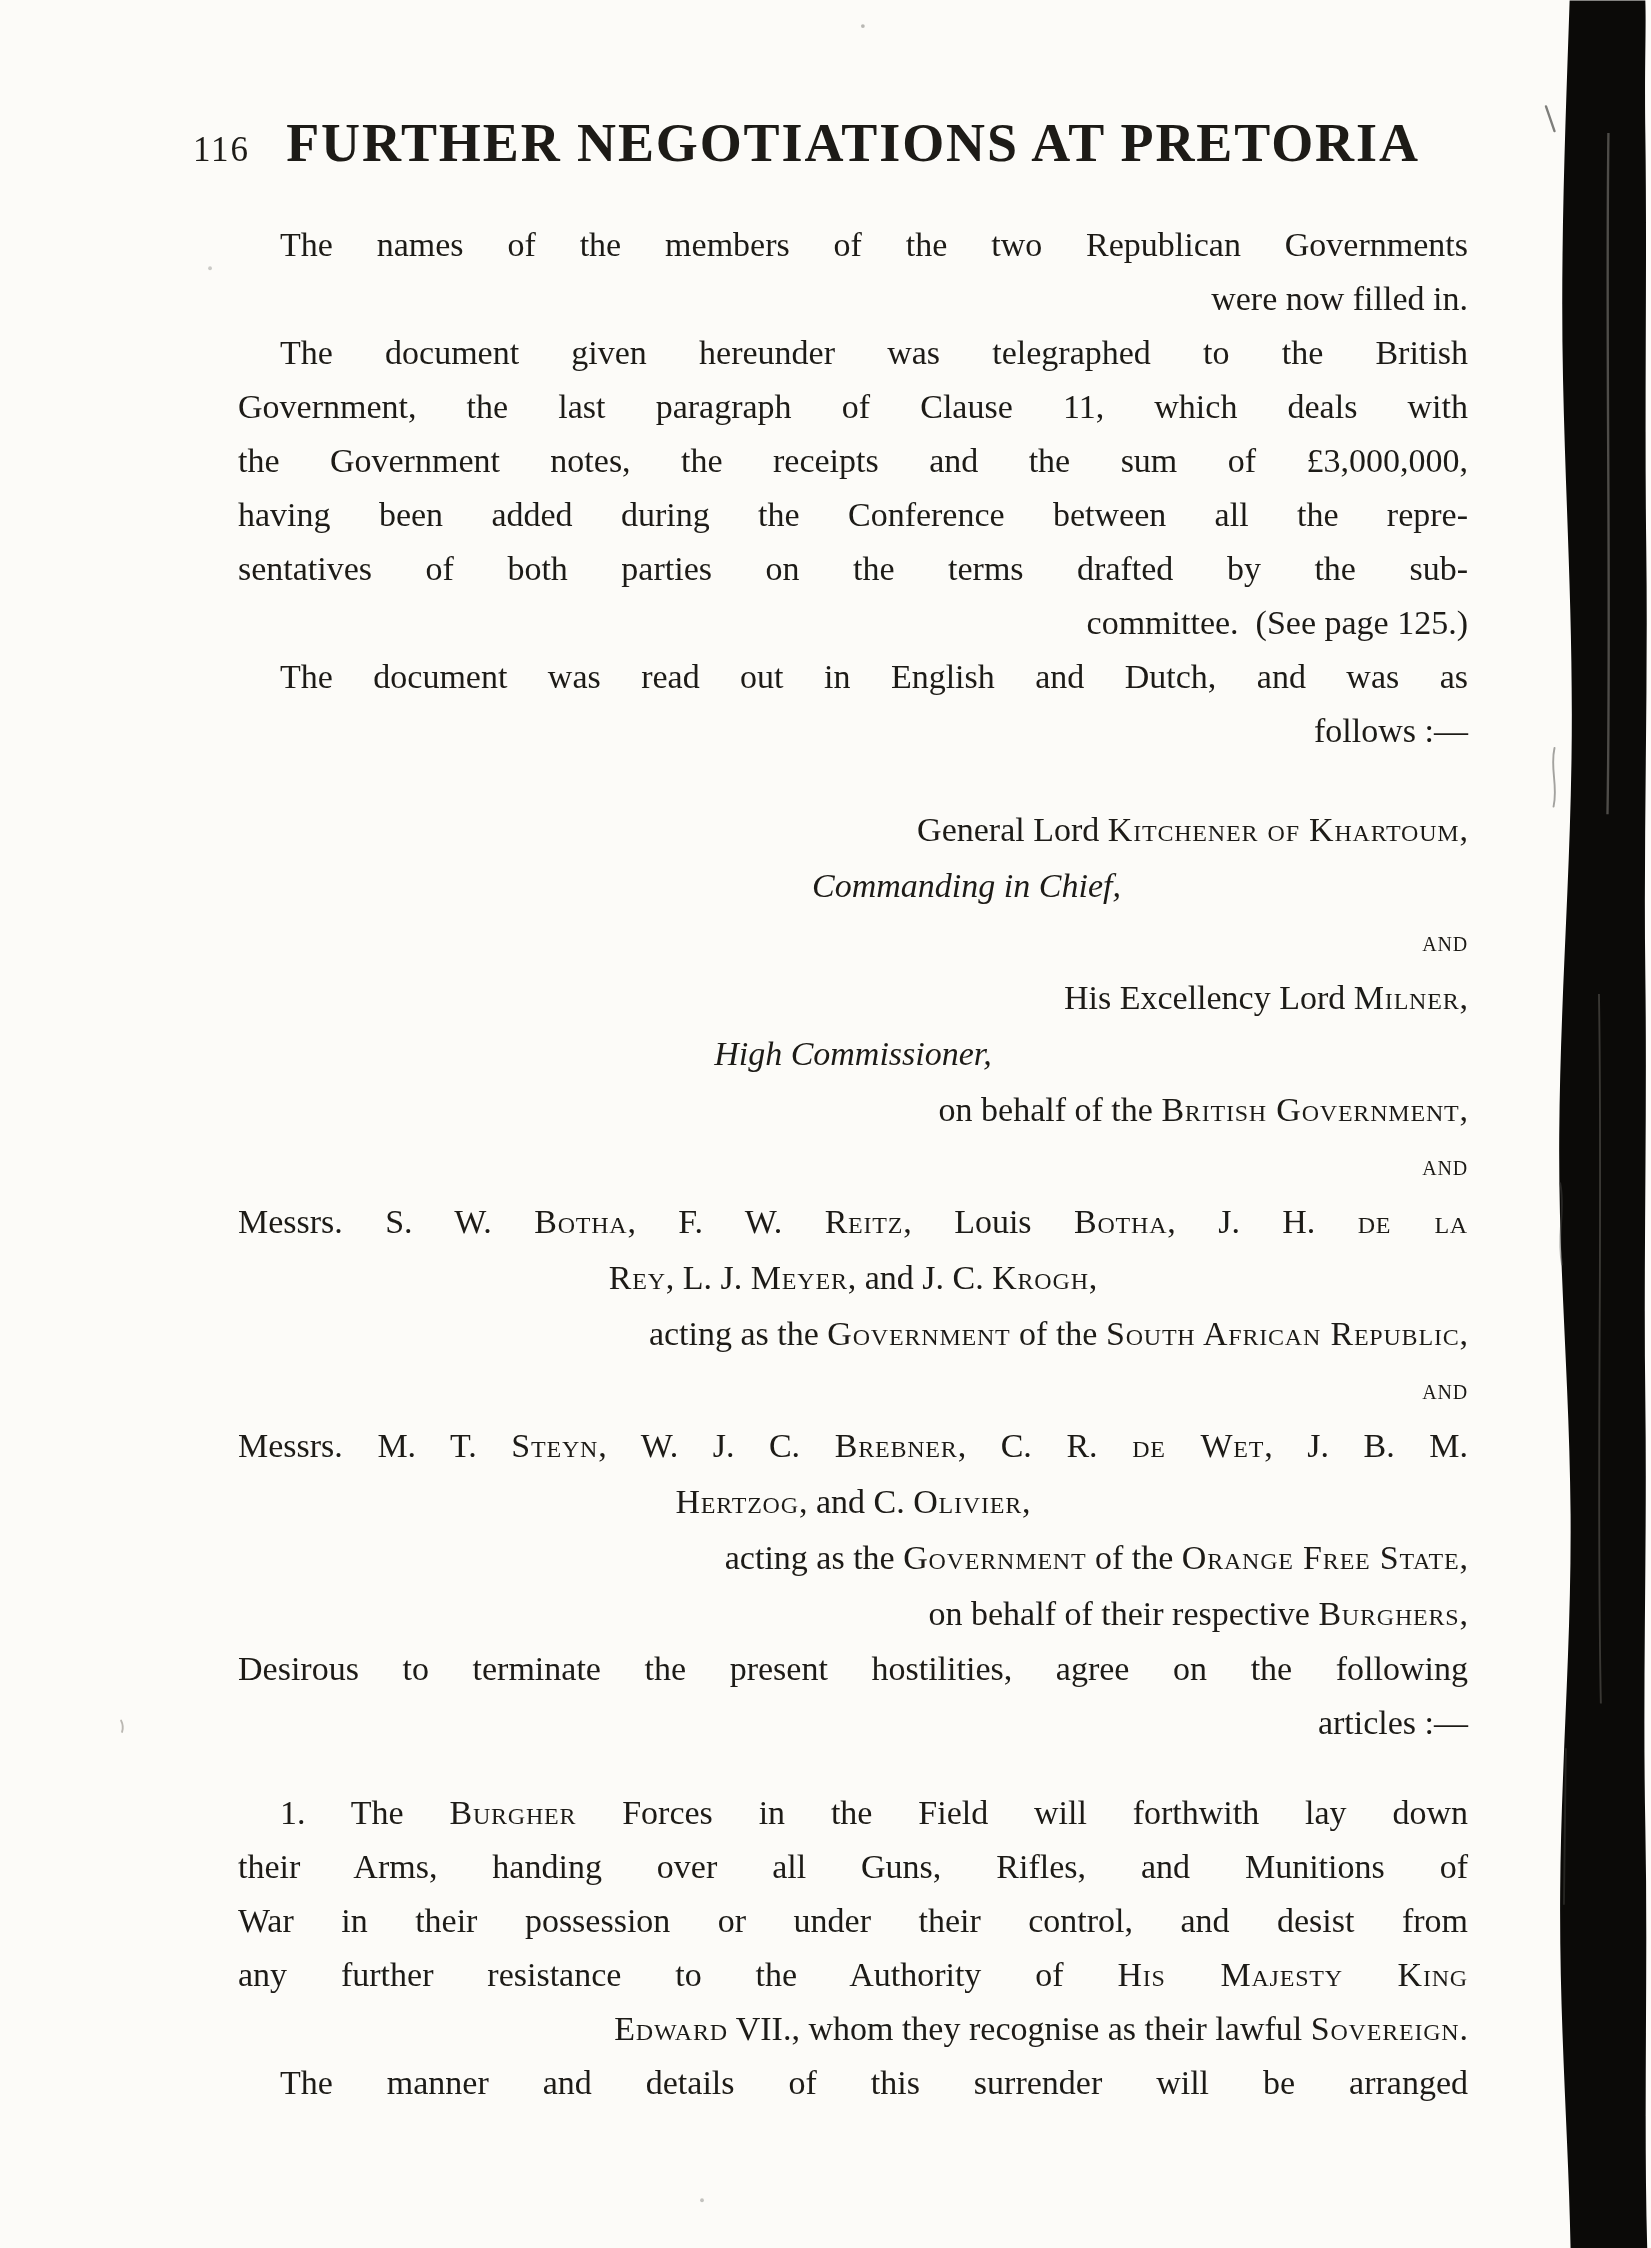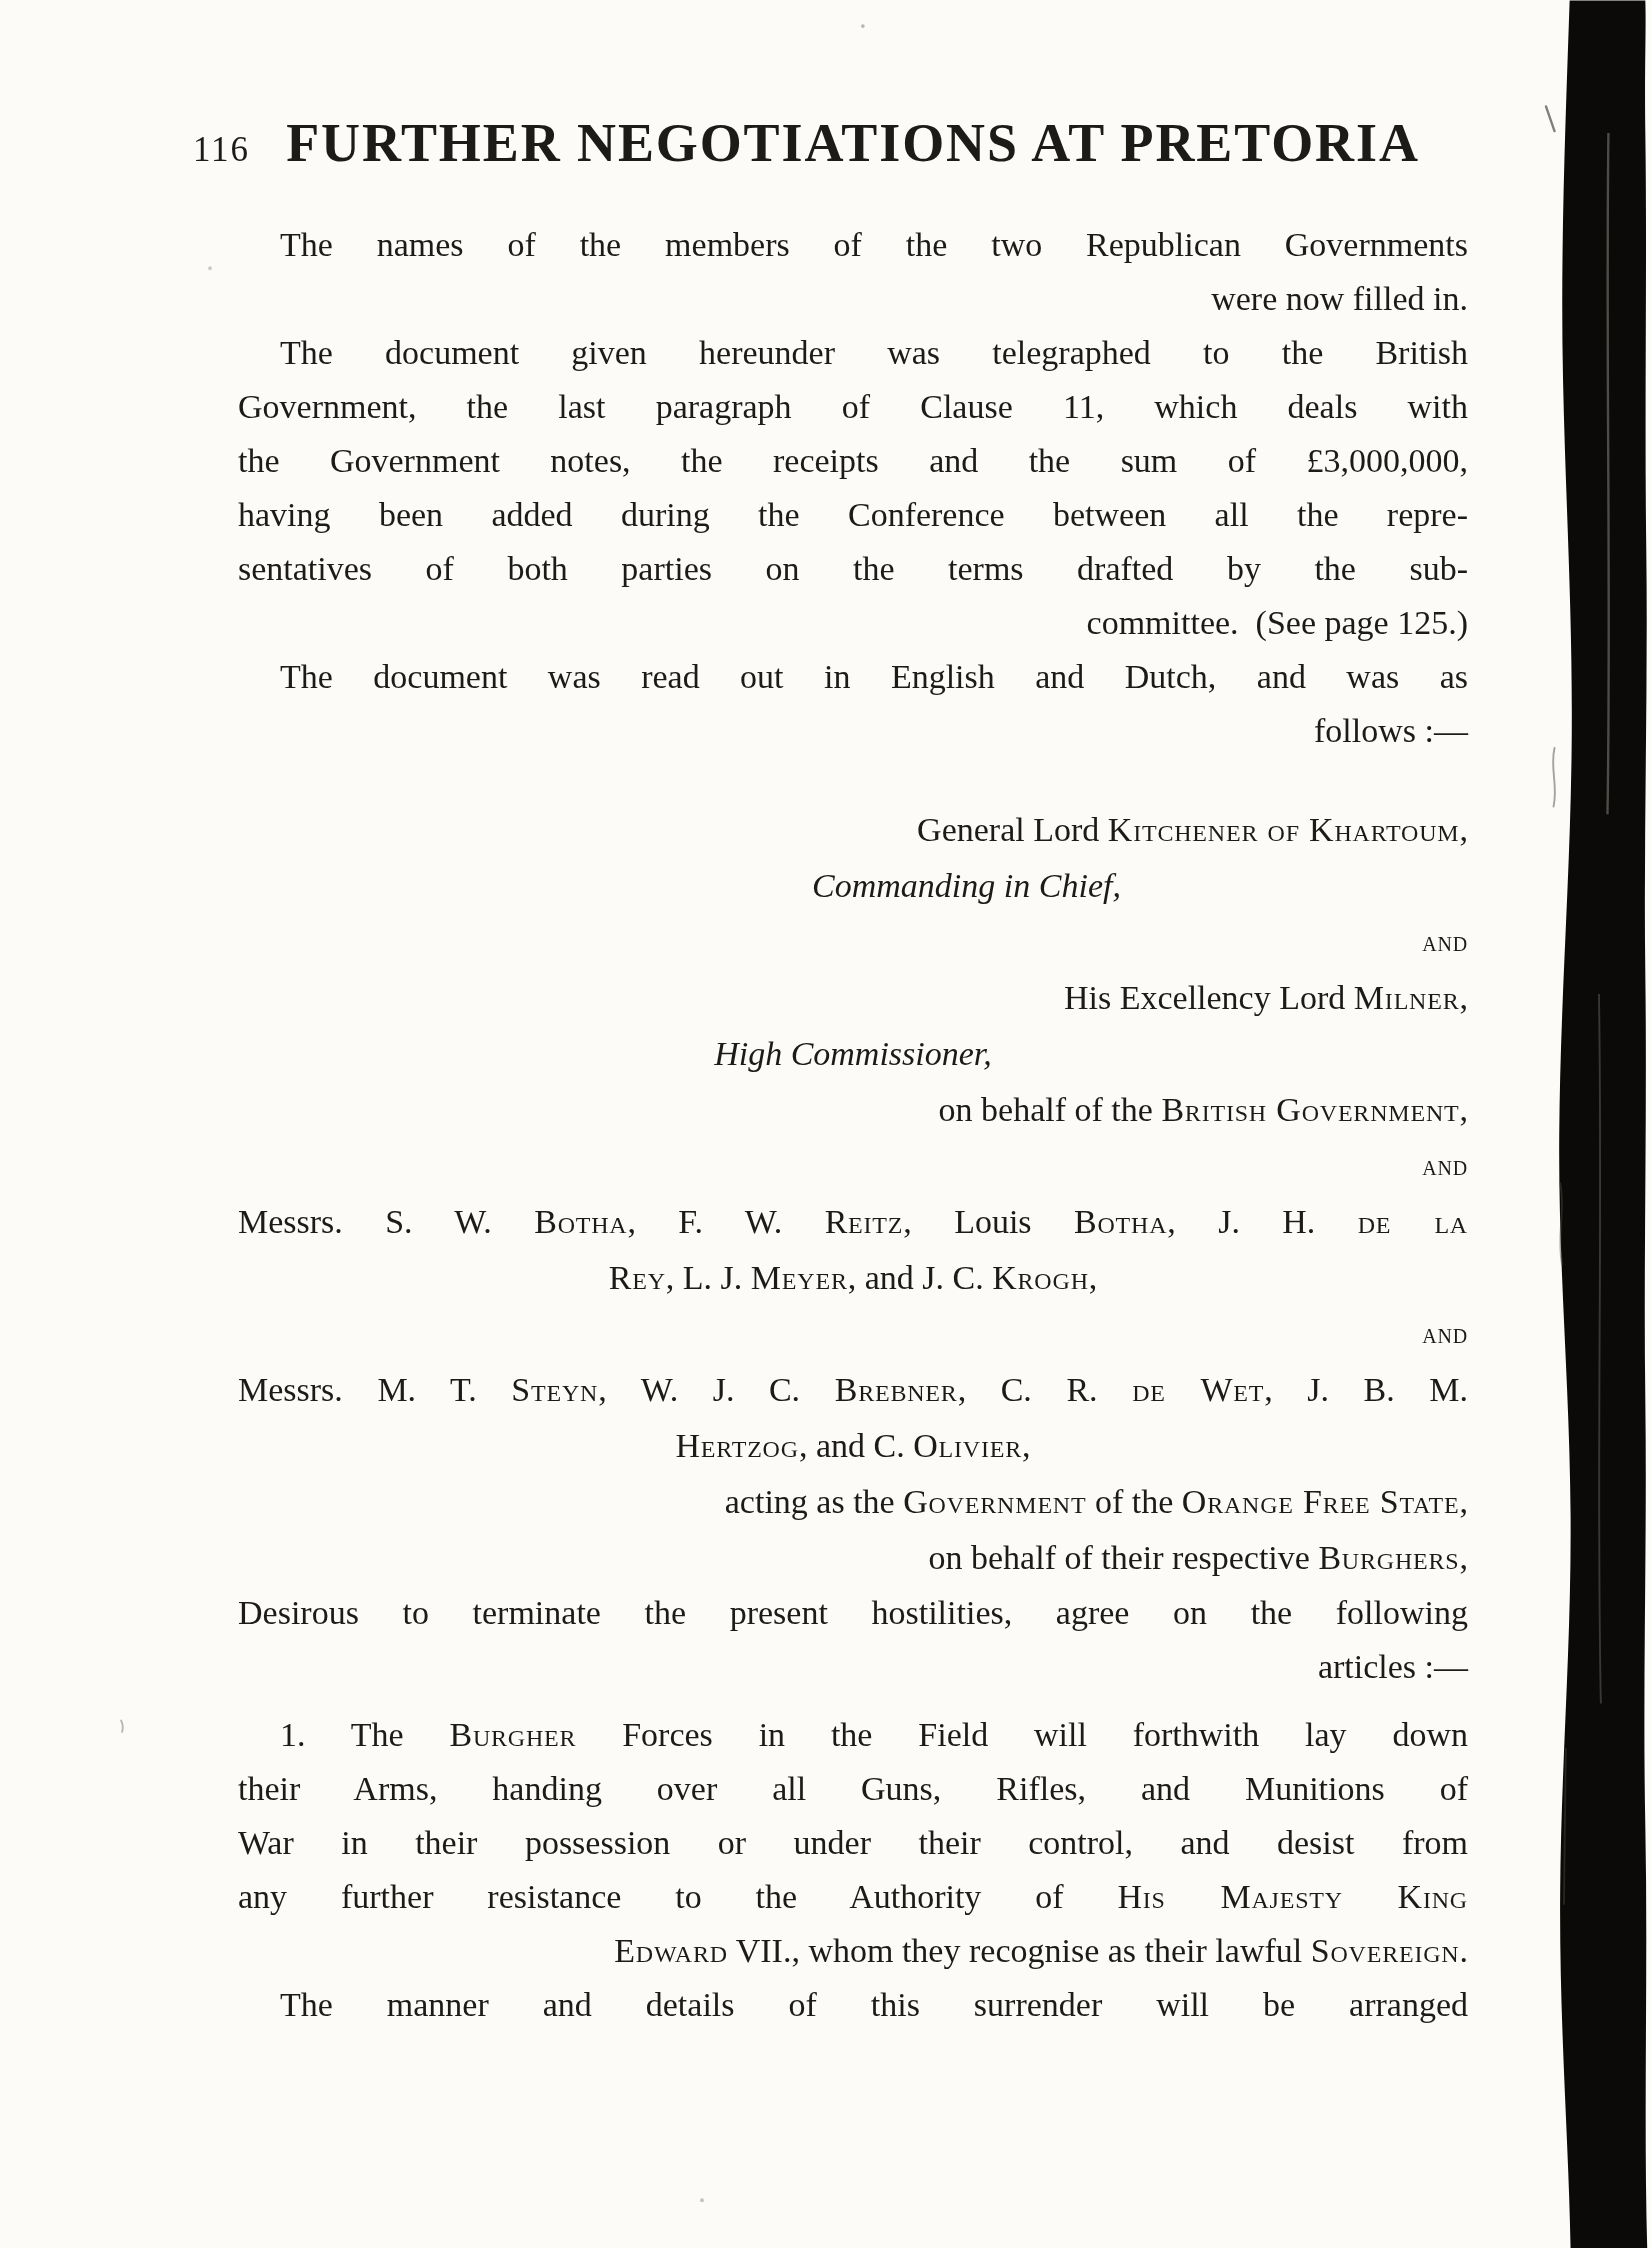--- a/index.html
+++ b/index.html
@@ -31,21 +31,21 @@
   }
   .tline { min-height:54px;text-align:right; }
   .tline.block { line-height:56px; min-height:56px; }
   .jline { text-align:justify; text-align-last:justify; }
   .indent { text-indent:42px; }
   .ind { padding-left:85px; }
   .center { text-align:center; }
   .center-right { text-align:center; padding-left:227px; }
   .and-line { font-size:28px; letter-spacing:0.9px; }
   .gap-lg { margin-top:44px; }
-  .gap-md { margin-top:14px; }
+  .gap-md { margin-top:36px; }
   .gap-sm { }
   .sc { font-variant:small-caps; letter-spacing:0.8px; }
   .it { font-style:italic; }
   .artifacts {
     position:absolute; inset:0;
     width:1651px; height:2249px;
     pointer-events:none;
   }
 </style>
 </head>
@@ -71,20 +71,21 @@
       <div class="tline"><span>follows :—</span></div>
       <div class="tline block gap-lg"><span>General Lord </span><span class="sc">Kitchener of Khartoum</span><span>,</span></div>
       <div class="tline block center-right"><span class="it">Commanding in Chief,</span></div>
       <div class="tline block and-line"><span class="sc">and</span></div>
       <div class="tline block"><span>His Excellency Lord </span><span class="sc">Milner</span><span>,</span></div>
       <div class="tline block center"><span class="it">High Commissioner,</span></div>
       <div class="tline block ind"><span>on behalf of the </span><span class="sc">British Government</span><span>,</span></div>
       <div class="tline block and-line"><span class="sc">and</span></div>
       <div class="tline block jline"><span>Messrs. S. W. </span><span class="sc">Botha</span><span>, F. W. </span><span class="sc">Reitz</span><span>, Louis </span><span class="sc">Botha</span><span>, J. H. </span><span class="sc">de la</span></div>
       <div class="tline block center"><span class="sc">Rey</span><span>, L. J. </span><span class="sc">Meyer</span><span>, and J. C. </span><span class="sc">Krogh</span><span>,</span></div>
+      <div class="tline block ind"><span>acting as the </span><span class="sc">Government</span><span> of the </span><span class="sc">South African Republic</span><span>,</span></div>
       <div class="tline block and-line"><span class="sc">and</span></div>
       <div class="tline block jline"><span>Messrs. M. T. </span><span class="sc">Steyn</span><span>, W. J. C. </span><span class="sc">Brebner</span><span>, C. R. </span><span class="sc">de Wet</span><span>, J. B. M.</span></div>
       <div class="tline block center"><span class="sc">Hertzog</span><span>, and C. </span><span class="sc">Olivier</span><span>,</span></div>
       <div class="tline block ind"><span>acting as the </span><span class="sc">Government</span><span> of the </span><span class="sc">Orange Free State</span><span>,</span></div>
       <div class="tline block ind"><span>on behalf of their respective </span><span class="sc">Burghers</span><span>,</span></div>
       <div class="tline jline"><span>Desirous to terminate the present hostilities, agree on the following</span></div>
       <div class="tline"><span>articles :—</span></div>
       <div class="tline jline indent gap-md"><span>1. The </span><span class="sc">Burgher</span><span> Forces in the Field will forthwith lay down</span></div>
       <div class="tline jline"><span>their Arms, handing over all Guns, Rifles, and Munitions of</span></div>
       <div class="tline jline"><span>War in their possession or under their control, and desist from</span></div>

